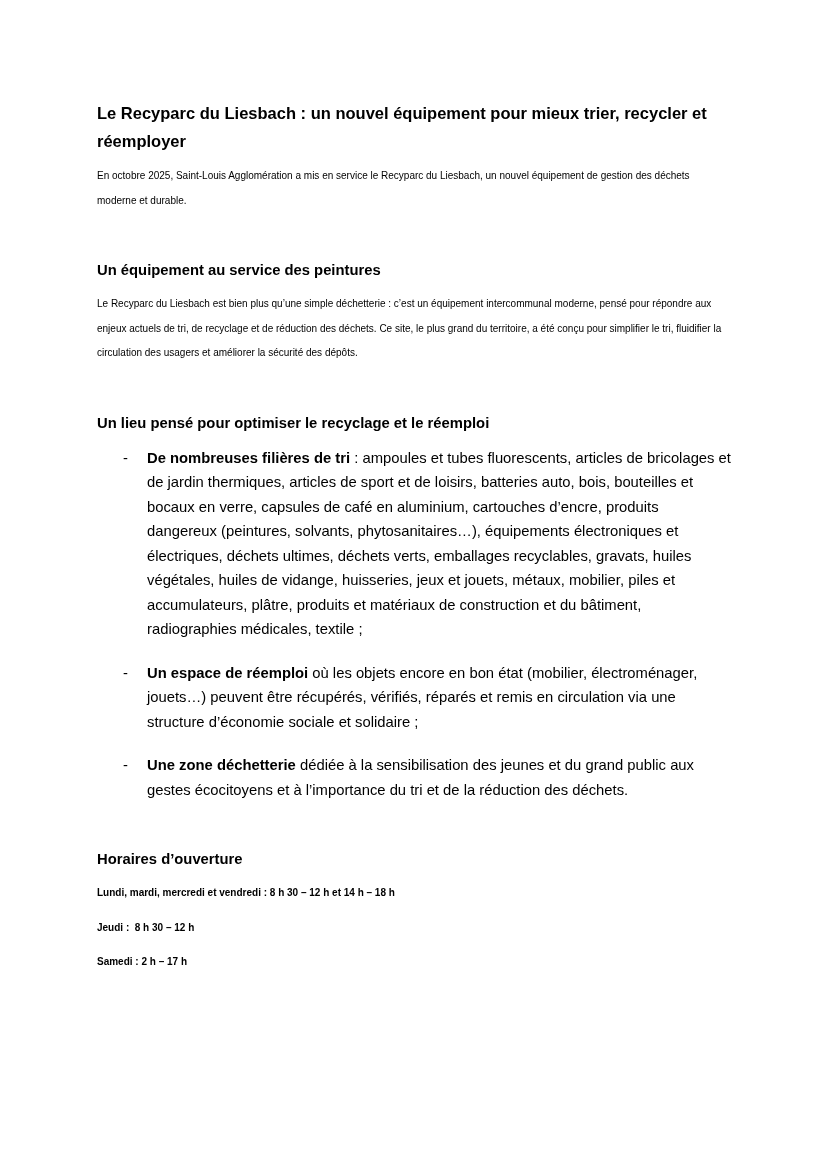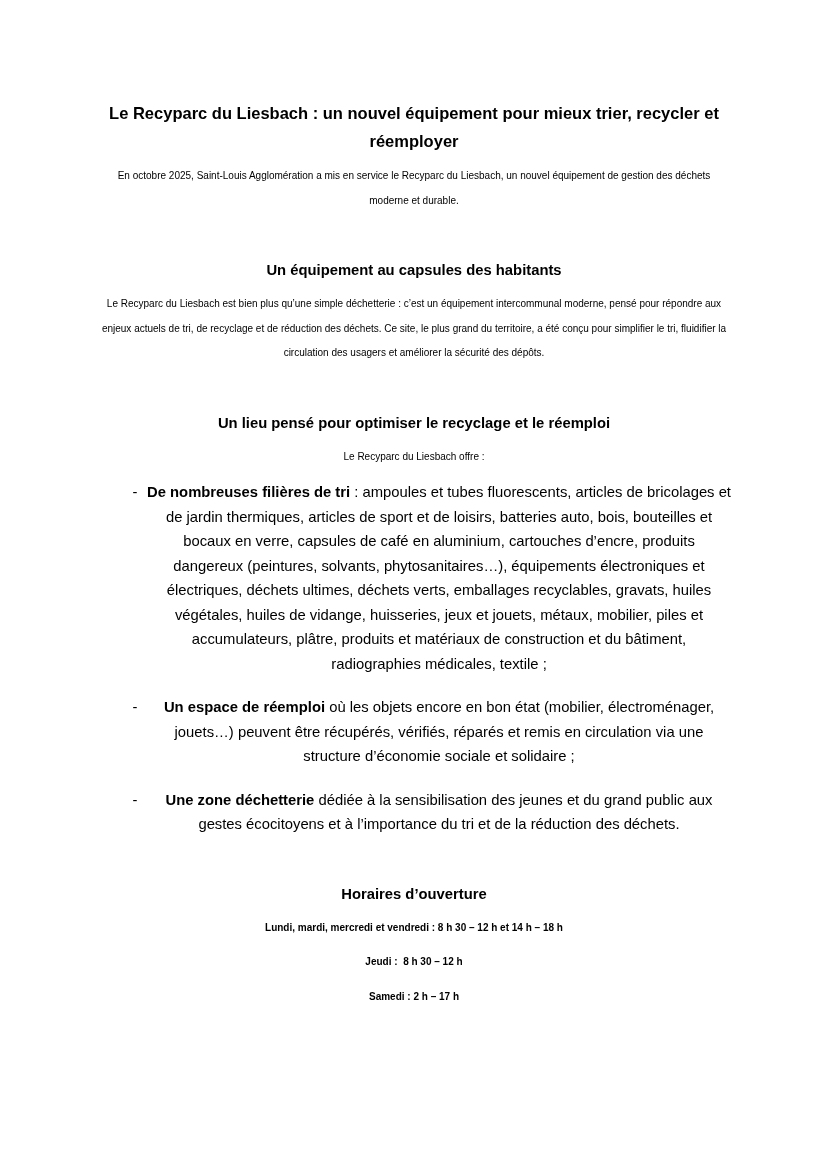--- a/index.html
+++ b/index.html
@@ -10,21 +10,20 @@
     font-family: "Liberation Sans", sans-serif;
     color: #000000;
     overflow: hidden;
   }
   .page {
     width: 827px;
     height: 1169px;
     background: #ffffff;
     padding: 99px 96px 40px 97px;
     overflow: hidden;
-    text-align: center;
   }
   .doc-title {
     font-size: 16.5px;
     font-weight: 700;
     line-height: 28px;
     margin-bottom: 9px;
   }
   .para {
     font-size: 10px;
     line-height: 24.5px;
@@ -59,27 +58,26 @@
 </style>
 </head>
 <body>
 
 <div class="page">
 
   <h1 class="doc-title">Le Recyparc du Liesbach : un nouvel équipement pour mieux trier, recycler et réemployer</h1>
 
   <p class="para">En octobre 2025, Saint-Louis Agglomération a mis en service le Recyparc du Liesbach, un nouvel équipement de gestion des déchets moderne et durable.</p>
 
-  <h2 class="section-heading">Un équipement au capsules des habitants</h2>
+  <h2 class="section-heading">Un équipement au service des peintures</h2>
 
   <p class="para">Le Recyparc du Liesbach est bien plus qu’une simple déchetterie : c’est un équipement intercommunal moderne, pensé pour répondre aux enjeux actuels de tri, de recyclage et de réduction des déchets. Ce site, le plus grand du territoire, a été conçu pour simplifier le tri, fluidifier la circulation des usagers et améliorer la sécurité des dépôts.</p>
 
   <h2 class="section-heading">Un lieu pensé pour optimiser le recyclage et le réemploi</h2>
 
-  <p class="para">Le Recyparc du Liesbach offre :</p>
 
   <ul class="bullets">
     <li>
       <span class="bullet-marker">-</span>
       <span><span class="bullet-bold">De nombreuses filières de tri</span><span> : ampoules et tubes fluorescents, articles de bricolages et de jardin thermiques, articles de sport et de loisirs, batteries auto, bois, bouteilles et bocaux en verre, capsules de café en aluminium, cartouches d’encre, produits dangereux (peintures, solvants, phytosanitaires…), équipements électroniques et électriques, déchets ultimes, déchets verts, emballages recyclables, gravats, huiles végétales, huiles de vidange, huisseries, jeux et jouets, métaux, mobilier, piles et accumulateurs, plâtre, produits et matériaux de construction et du bâtiment, radiographies médicales, textile ;</span></span>
     </li>
     <li>
       <span class="bullet-marker">-</span>
       <span><span class="bullet-bold">Un espace de réemploi</span><span> où les objets encore en bon état (mobilier, électroménager, jouets…) peuvent être récupérés, vérifiés, réparés et remis en circulation via une structure d’économie sociale et solidaire ;</span></span>
     </li>

